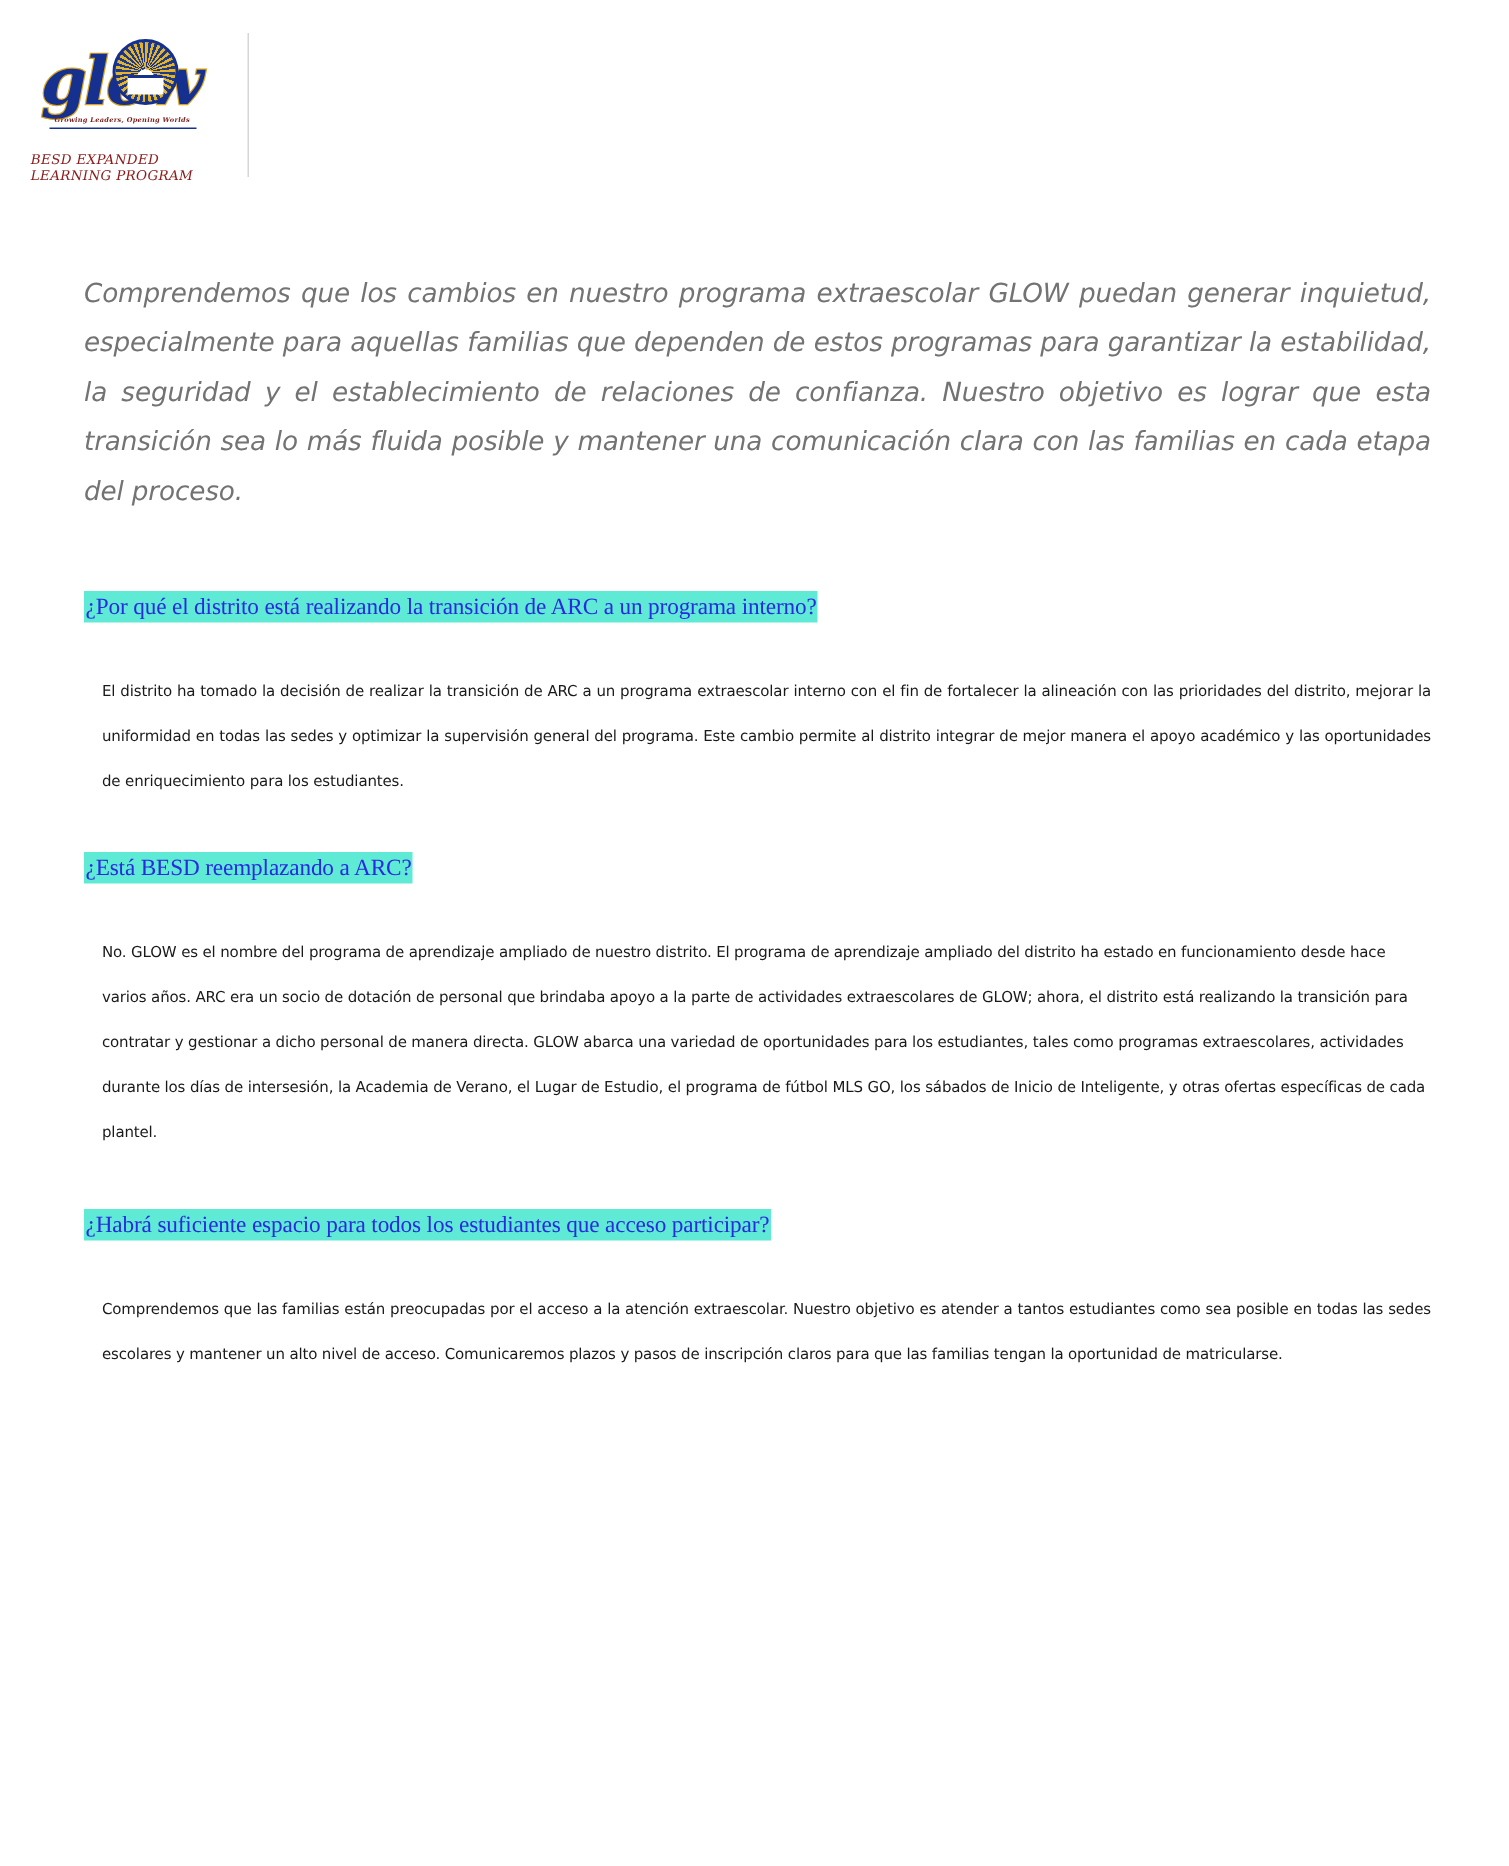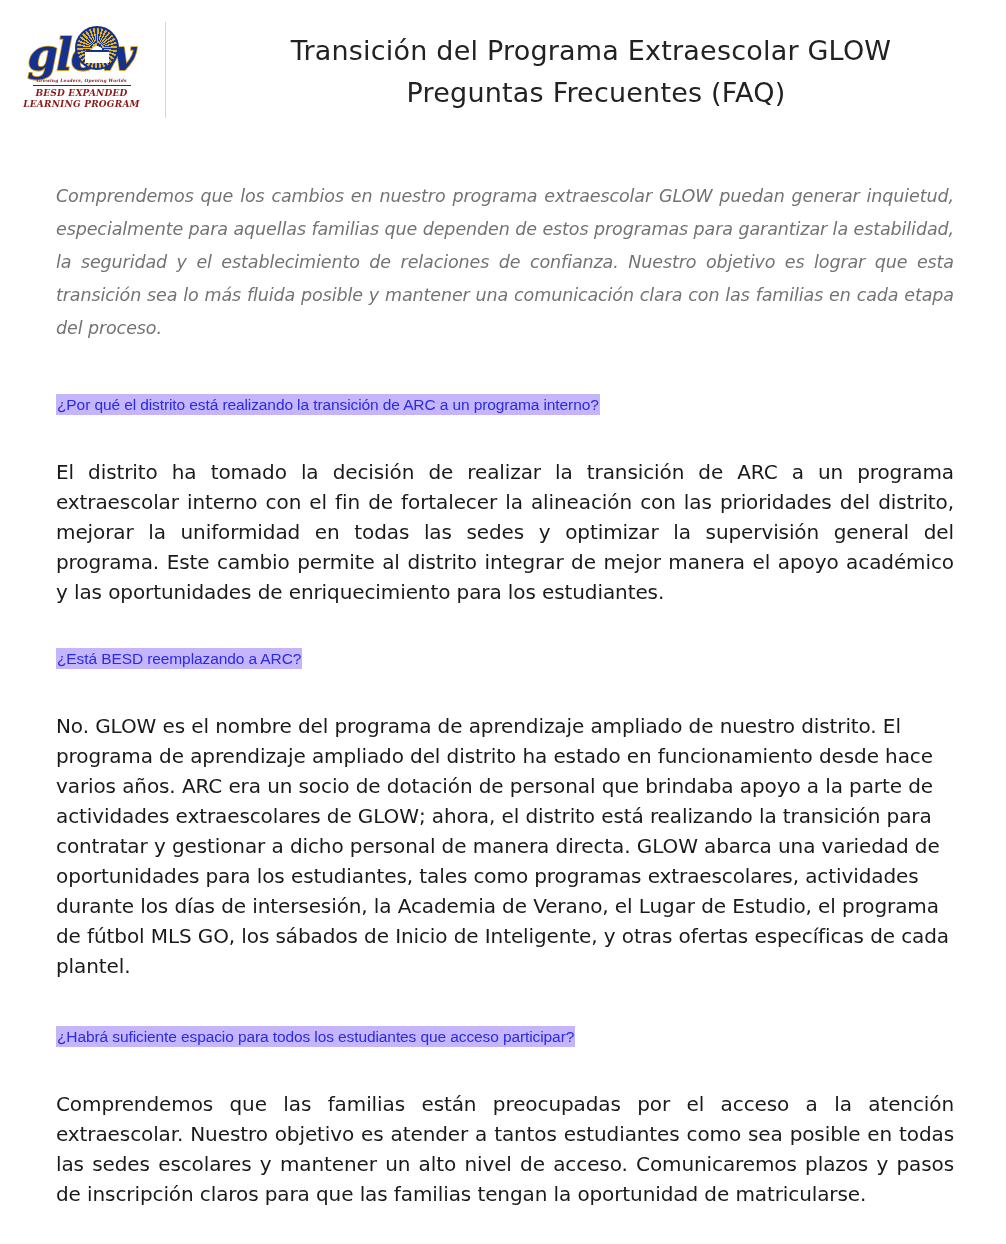--- a/index.html
+++ b/index.html
@@ -132,26 +132,25 @@
     position: absolute;
     left: 18px;
     top: 61px;
     width: 98px;
     height: 1px;
     background: #16308f;
   }
   .logo-sub {
     position: absolute;
     left: 6px;
-    top: 64px;
+    top: 78px;
     width: 122px;
-    text-align: center;
     font-family: "DejaVu Serif", serif;
     font-style: italic;
-    font-weight: bold;
+    font-weight: normal;
     font-size: 9px;
     line-height: 11px;
     color: #8b1a1a;
     letter-spacing: 0.2px;
   }
   .title-block {
     flex: 1;
     padding-left: 10px;
     padding-top: 8px;
     text-align: center;
@@ -188,36 +187,37 @@
     margin-top: 48px;
   }
   .qa-block {
     margin-bottom: 0;
   }
   .question-wrap {
     margin-bottom: 8px;
   }
   .question {
     display: inline;
-    background: #c4b5fd;
+    background: #5eead4;
     color: #2a2ae0;
-    font-family: Liberation Sans, sans-serif;
+    font-family: Liberation Serif, serif;
     font-size: 15.5px;
     line-height: 24px;
     padding: 2px 1px 2px 1px;
     box-decoration-break: clone;
     -webkit-box-decoration-break: clone;
     letter-spacing: -0.1px;
   }
   .answer {
     font-family: "DejaVu Sans", sans-serif;
-    font-size: 20px;
+    font-size: 10px;
     line-height: 30px;
     color: #1a1a1a;
     letter-spacing: -0.1px;
+    margin-left: 12px;
   }
   .answer.justify {
     text-align: justify;
     text-justify: inter-word;
   }
   .gap-md { height: 20px; }
   .gap-sm { height: 12px; }
 </style>
 </head>
 <body>
@@ -228,24 +228,20 @@
       <div class="logo-word">glow</div>
       <div class="logo-seal"></div>
       <div class="logo-tag">Growing Leaders, Opening Worlds</div>
       <div class="logo-rule"></div>
       <div class="logo-sub">
         <span>BESD EXPANDED</span><br>
         <span>LEARNING PROGRAM</span>
       </div>
     </div>
   </div>
-  <div class="title-block">
-    <div class="title-line">Transición del Programa Extraescolar GLOW</div>
-    <div class="title-line second">Preguntas Frecuentes (FAQ)</div>
-  </div>
 </div>
 
 <div class="content">
 
   <p class="intro">Comprendemos que los cambios en nuestro programa extraescolar GLOW puedan generar inquietud, especialmente para aquellas familias que dependen de estos programas para garantizar la estabilidad, la seguridad y el establecimiento de relaciones de confianza. Nuestro objetivo es lograr que esta transición sea lo más fluida posible y mantener una comunicación clara con las familias en cada etapa del proceso.</p>
 
   <div class="qa-list">
 
     <div class="qa-block">
       <div class="question-wrap">

